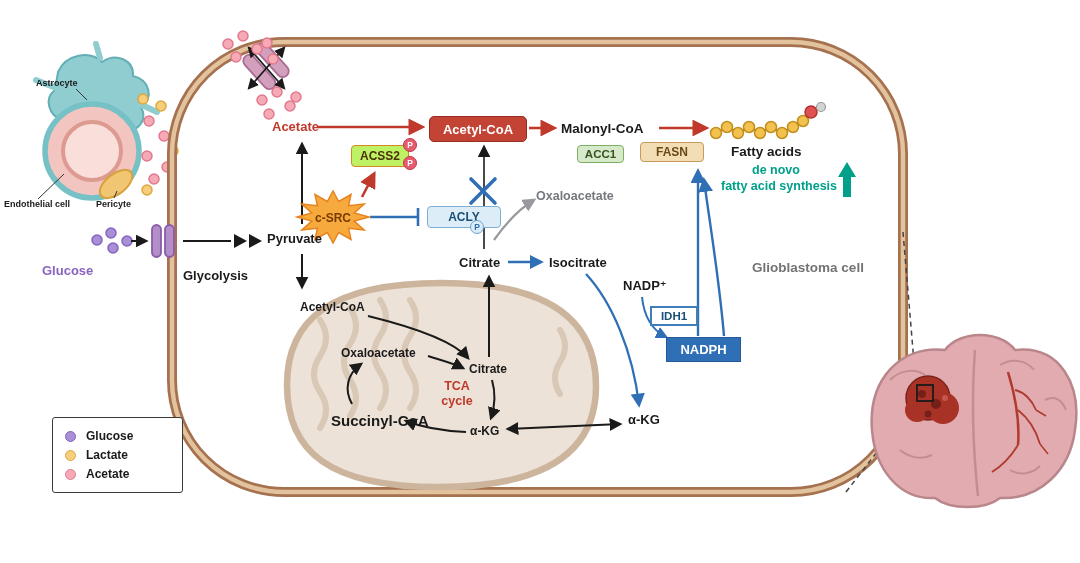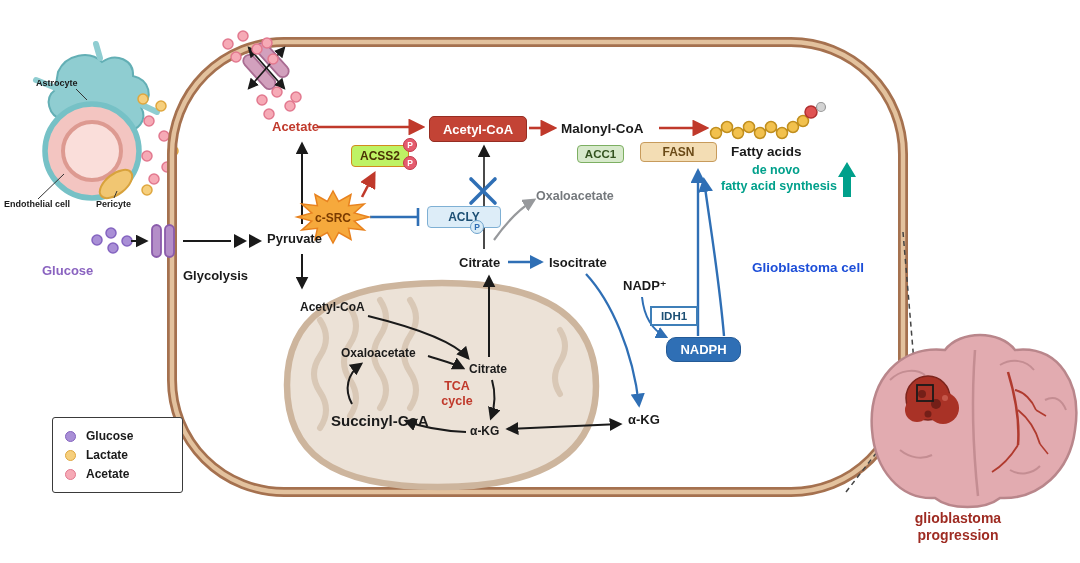--- a/index.html
+++ b/index.html
@@ -232,47 +232,46 @@
 <div class="lbl" style="left:267px;top:231px">Pyruvate</div>
 <div class="lbl" style="left:272px;top:119px;color:#c0392b">Acetate</div>
 
 <div class="box" style="left:351px;top:145px;width:58px;height:22px;background:#bef264;border:1.5px solid #d28a1e;font-size:12px;color:#4a3205">ACSS2</div>
 <div class="pchip" style="left:403px;top:138px;background:#e55c6e;border:1px solid #c2384a;color:#fff">P</div>
 <div class="pchip" style="left:403px;top:156px;background:#e55c6e;border:1px solid #c2384a;color:#fff">P</div>
 
 <div class="box" style="left:429px;top:116px;width:98px;height:26px;background:#c34335;border:1.5px solid #962d22;border-radius:5px;font-size:13px;color:#fff">Acetyl-CoA</div>
 <div class="lbl" style="left:561px;top:121px;font-size:13.5px">Malonyl-CoA</div>
 <div class="box" style="left:577px;top:145px;width:47px;height:18px;background:#d7e9cb;border:1.5px solid #7daf62;font-size:11.5px;color:#33531f">ACC1</div>
-<div class="box" style="left:640px;top:142px;width:77px;height:20px;background:#f3ddb4;border:1.5px solid #c79b5c;font-size:12px;color:#6a4a17">FASN</div>
+<div class="box" style="left:640px;top:142px;width:64px;height:20px;background:#f3ddb4;border:1.5px solid #c79b5c;font-size:12px;color:#6a4a17">FASN</div>
 
 <div class="lbl" style="left:731px;top:144px;font-size:13.5px">Fatty acids</div>
 <div class="lbl" style="left:752px;top:163px;font-size:12.5px;color:#00a08b">de novo</div>
 <div class="lbl" style="left:721px;top:179px;font-size:12.5px;color:#00a08b">fatty acid synthesis</div>
 
 <div class="lbl wrap" style="left:305px;top:211px;width:56px;font-size:12px;color:#7a3b00;z-index:4">c-SRC</div>
 <div class="box" style="left:427px;top:206px;width:74px;height:22px;background:#ddedf8;border:1.5px solid #7fb0d4;font-size:12px;color:#1c4f74">ACLY</div>
 <div class="pchip" style="left:470px;top:220px;background:#d9ecf7;border:1px solid #6fa3cc;color:#2e6db4">P</div>
 
 <div class="lbl" style="left:536px;top:189px;font-size:12.5px;color:#75797d">Oxaloacetate</div>
 <div class="lbl" style="left:459px;top:255px">Citrate</div>
 <div class="lbl" style="left:549px;top:255px">Isocitrate</div>
 <div class="lbl" style="left:623px;top:278px">NADP⁺</div>
 <div class="box" style="left:650px;top:306px;width:48px;height:20px;background:#fff;border:2px solid #3f7fb8;border-radius:0;font-size:11.5px;color:#1c4f74">IDH1</div>
-<div class="box" style="left:666px;top:337px;width:75px;height:25px;background:#2f6fb5;border:1.5px solid #245a96;border-radius:10px;font-size:13px;color:#fff">NADPH</div>
+<div class="box" style="left:666px;top:337px;width:75px;height:25px;background:#2f6fb5;border:1.5px solid #245a96;border-radius:0;font-size:13px;color:#fff">NADPH</div>
 <div class="lbl" style="left:628px;top:412px">α-KG</div>
 
 <div class="lbl" style="left:300px;top:300px;font-size:12px">Acetyl-CoA</div>
 <div class="lbl" style="left:341px;top:346px;font-size:12px">Oxaloacetate</div>
 <div class="lbl" style="left:469px;top:362px;font-size:12px">Citrate</div>
 <div class="lbl wrap" style="left:434px;top:379px;width:46px;font-size:12.5px;color:#c0392b">TCA cycle</div>
 <div class="lbl" style="left:331px;top:412px;font-size:15px">Succinyl-CoA</div>
 <div class="lbl" style="left:470px;top:424px;font-size:12px">α-KG</div>
 
-<div class="lbl wrap" style="left:752px;top:260px;width:112px;font-size:13.5px;color:#1d4ed8">Glioblastoma cell</div>
-<div class="lbl wrap" style="left:888px;top:510px;width:140px;font-size:14px;color:#9e2b22">glioblastoma progression</div>
+<div class="lbl wrap" style="left:752px;top:260px;width:112px;font-size:13.5px;color:#737373">Glioblastoma cell</div>
 
 <div id="legend">
   <div class="leg-row">
     <span class="leg-dot" style="background:#a98fd6;border:1.5px solid #8464c0"></span>
     <span class="leg-txt">Glucose</span>
   </div>
   <div class="leg-row">
     <span class="leg-dot" style="background:#f6cf7d;border:1.5px solid #dfa73f"></span>
     <span class="leg-txt">Lactate</span>
   </div>

